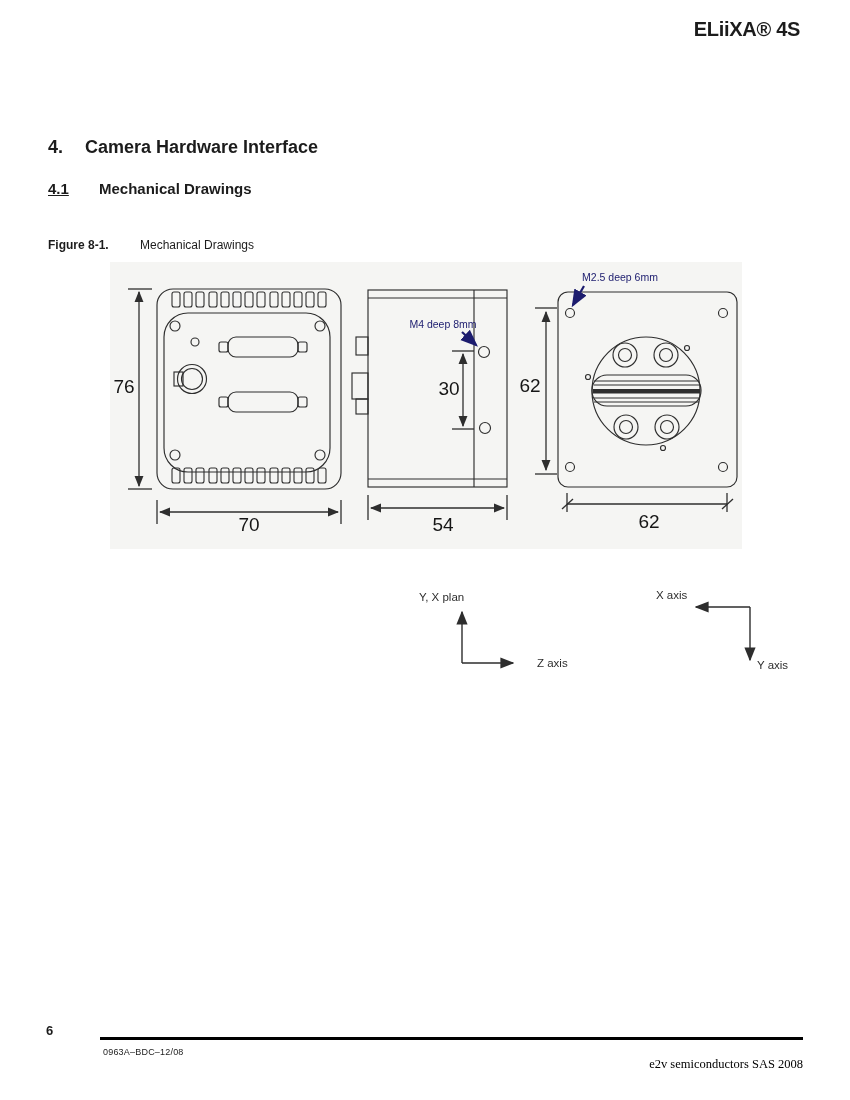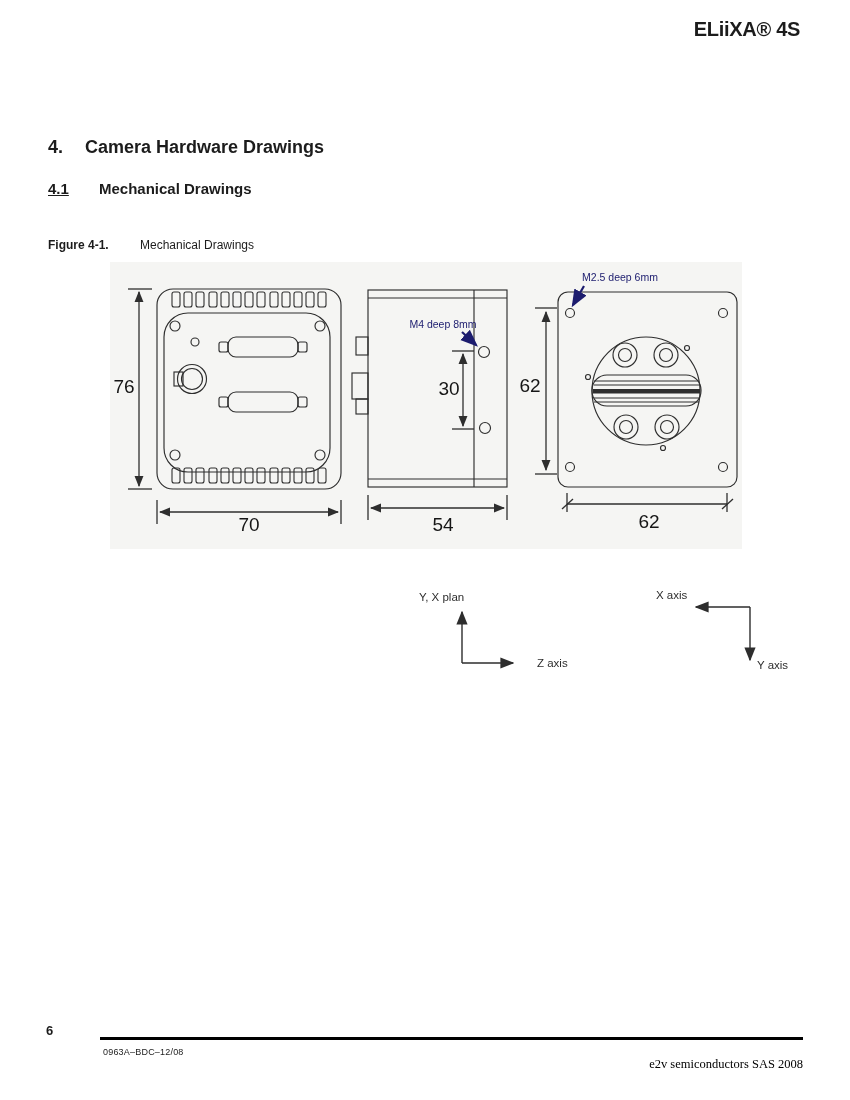--- a/index.html
+++ b/index.html
@@ -57,28 +57,28 @@
     left:450px;top:1057px;width:353px;text-align:right;
     font-family:"Liberation Serif",serif;font-size:12.5px;color:#000000;
   }
 </style>
 </head>
 <body>
 
 <div class="abs doc-title">ELiiXA® 4S</div>
 
 <div class="abs h1">
-  <span class="num">4.</span><span>Camera Hardware Drawings</span>
+  <span class="num">4.</span><span>Camera Hardware Interface</span>
 </div>
 <div class="abs h2">
   <span class="num">4.1</span><span>Mechanical Drawings</span>
 </div>
 
 <div class="abs figcap">
-  <span class="lbl">Figure 4-1.</span><span>Mechanical Drawings</span>
+  <span class="lbl">Figure 8-1.</span><span>Mechanical Drawings</span>
 </div>
 
 <div class="abs fig">
 <svg width="632" height="287" viewBox="0 0 632 287">
   <defs>
     <marker id="ma" viewBox="0 0 10 8" refX="9" refY="4" markerWidth="9" markerHeight="7" orient="auto-start-reverse">
       <path d="M0,0 L10,4 L0,8 z" fill="#2e2e2e"></path>
     </marker>
     <marker id="mn" viewBox="0 0 10 8" refX="8.5" refY="4" markerWidth="8" markerHeight="7" orient="auto">
       <path d="M0,0 L10,4 L0,8 z" fill="#1c1c6e"></path>

